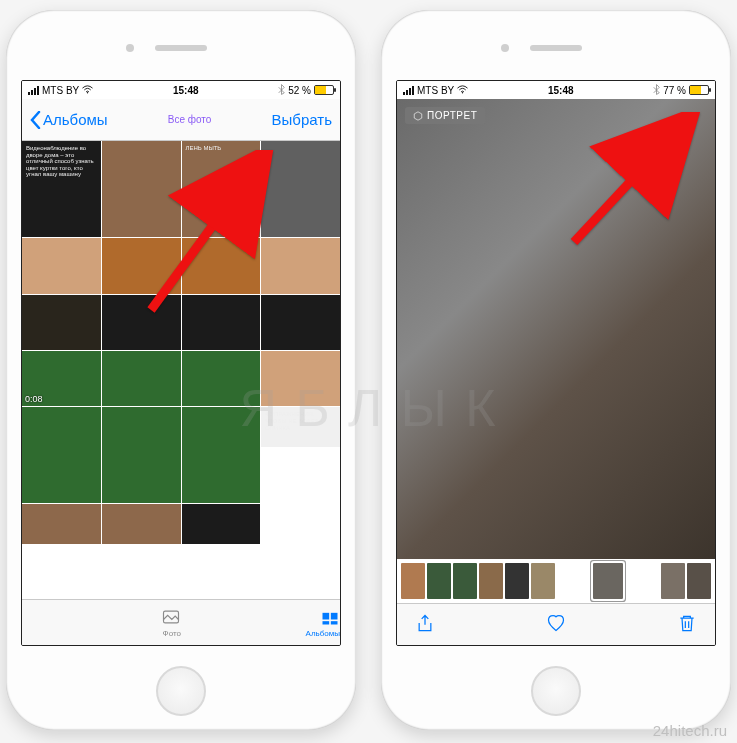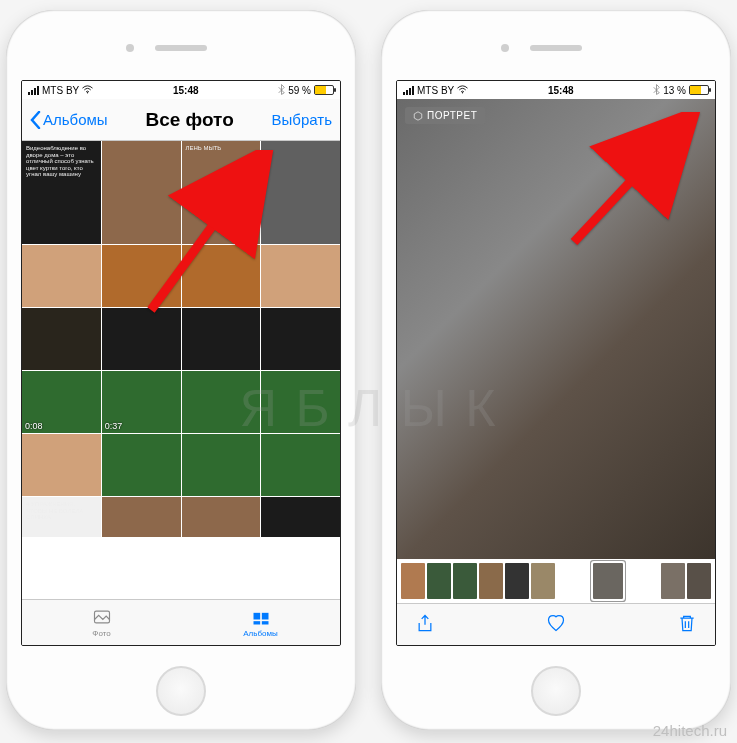--- a/index.html
+++ b/index.html
@@ -79,21 +79,21 @@
   .navbar {
     height: 42px;
     border-bottom: 1px solid #c9c9c9;
     display: flex; align-items: center; justify-content: space-between;
     padding: 0 8px;
     background:#fafafa;
     font-size: 15px;
   }
   .nav-left, .nav-right { color:#007aff; display:flex;align-items:center;gap:2px;}
   .nav-center { text-align:center; flex:1; }
-  .nav-title { font-weight:700; font-size:19px; color:#000000; }
+  .nav-title { font-weight:400; font-size:10px; color:#8b5cf6; }
   .nav-sub   { font-size:9px; color:#8a8a8a; }
   
   .grid { flex:1; display:grid; grid-template-columns: repeat(4,1fr); gap:1px; background:#fff; overflow:hidden;}
   .thumb { position:relative; background:#888; }
   .thumb .dur { position:absolute; bottom:2px; left:3px; color:#fff; font-size:9px; text-shadow:0 0 2px #000;}
   .thumb.partial { height:40px; }
   .t-dark   { background:#1b1b1b; }
   .t-brown  { background:#8d684b; }
   .t-skin   { background:#d0a17a; }
   .t-gray   { background:#606060; }
@@ -101,21 +101,21 @@
   .t-night  { background:#29251c; }
   .t-white  { background:#f0f0f0; }
   .t-orange { background:#b06a2c; }
   .t-txt { color:#eee; font-size:6px; padding:4px; line-height:1.1; }
   
   .tabbar {
     height: 46px; border-top:1px solid #c9c9c9;
     background:#f8f8f8;
     display:flex;
   }
-  .tab { flex:1; display:flex; flex-direction:column; align-items:center; justify-content:center; gap:0;
+  .tab { flex:1; display:flex; flex-direction:column; align-items:flex-end; justify-content:center; gap:0;
          font-size:8px; color:#8a8a8a;}
   .tab.active { color:#007aff; }
   .tab svg { width:20px; height:20px; }
   
   .detail-photo {
     flex:1;
     background: linear-gradient(135deg,#6a6a6a 0%, #888 35%, #5e5248 60%, #3c342c 100%);
     position:relative;
     padding-left:8px;
   }
@@ -181,21 +181,21 @@
             </svg>
         </span>
       </div>
       <span style="font-weight:600">15:48</span>
       <div class="sb-right">
         <span>
           <svg width="7" height="11" viewBox="0 0 12 20">
               <path d="M6 1 L11 6 L6 11 L11 16 L6 19 V1 M1 6 L6 11 M1 16 L6 11" stroke="#888" fill="none" stroke-width="1.5"></path>
             </svg>
         </span>
-        <span>59 %</span>
+        <span>52 %</span>
         <span class="battery">
             <i></i>
           </span>
       </div>
     </div>
 
     <div class="navbar">
       <div class="nav-left">
         <svg width="11" height="18" viewBox="0 0 11 18">
             <path d="M9 1 L2 9 L9 17" stroke="#007aff" fill="none" stroke-width="2.5" stroke-linecap="round"></path>
@@ -223,23 +223,20 @@
         <div class="thumb t-orange"></div>
         <div class="thumb t-orange"></div>
         <div class="thumb t-skin"></div>
         <div class="thumb t-night"></div>
         <div class="thumb t-dark"></div>
         <div class="thumb t-dark"></div>
         <div class="thumb t-dark"></div>
         <div class="thumb t-green">
           <span class="dur">0:08</span>
         </div>
-        <div class="thumb t-green">
-          <span class="dur">0:37</span>
-        </div>
         <div class="thumb t-green"></div>
         <div class="thumb t-green"></div>
         <div class="thumb t-skin"></div>
         <div class="thumb t-green"></div>
         <div class="thumb t-green"></div>
         <div class="thumb t-green"></div>
         <div class="thumb t-white partial">
           <div class="t-txt">4 УПРАЖНЕНИЯ, ЧТОБЫ НЕ БОЛЕЛА СПИНКА</div>
         </div>
         <div class="thumb t-brown partial"></div>
@@ -301,21 +298,21 @@
             </svg>
         </span>
       </div>
       <span style="font-weight:600">15:48</span>
       <div class="sb-right">
         <span>
           <svg width="7" height="11" viewBox="0 0 12 20">
               <path d="M6 1 L11 6 L6 11 L11 16 L6 19 V1 M1 6 L6 11 M1 16 L6 11" stroke="#888" fill="none" stroke-width="1.5"></path>
             </svg>
         </span>
-        <span>13 %</span>
+        <span>77 %</span>
         <span class="battery">
             <i></i>
           </span>
       </div>
     </div>
 
 
     <div class="detail-photo">
       <div class="badge">
         <svg class="hex" viewBox="0 0 24 24">

